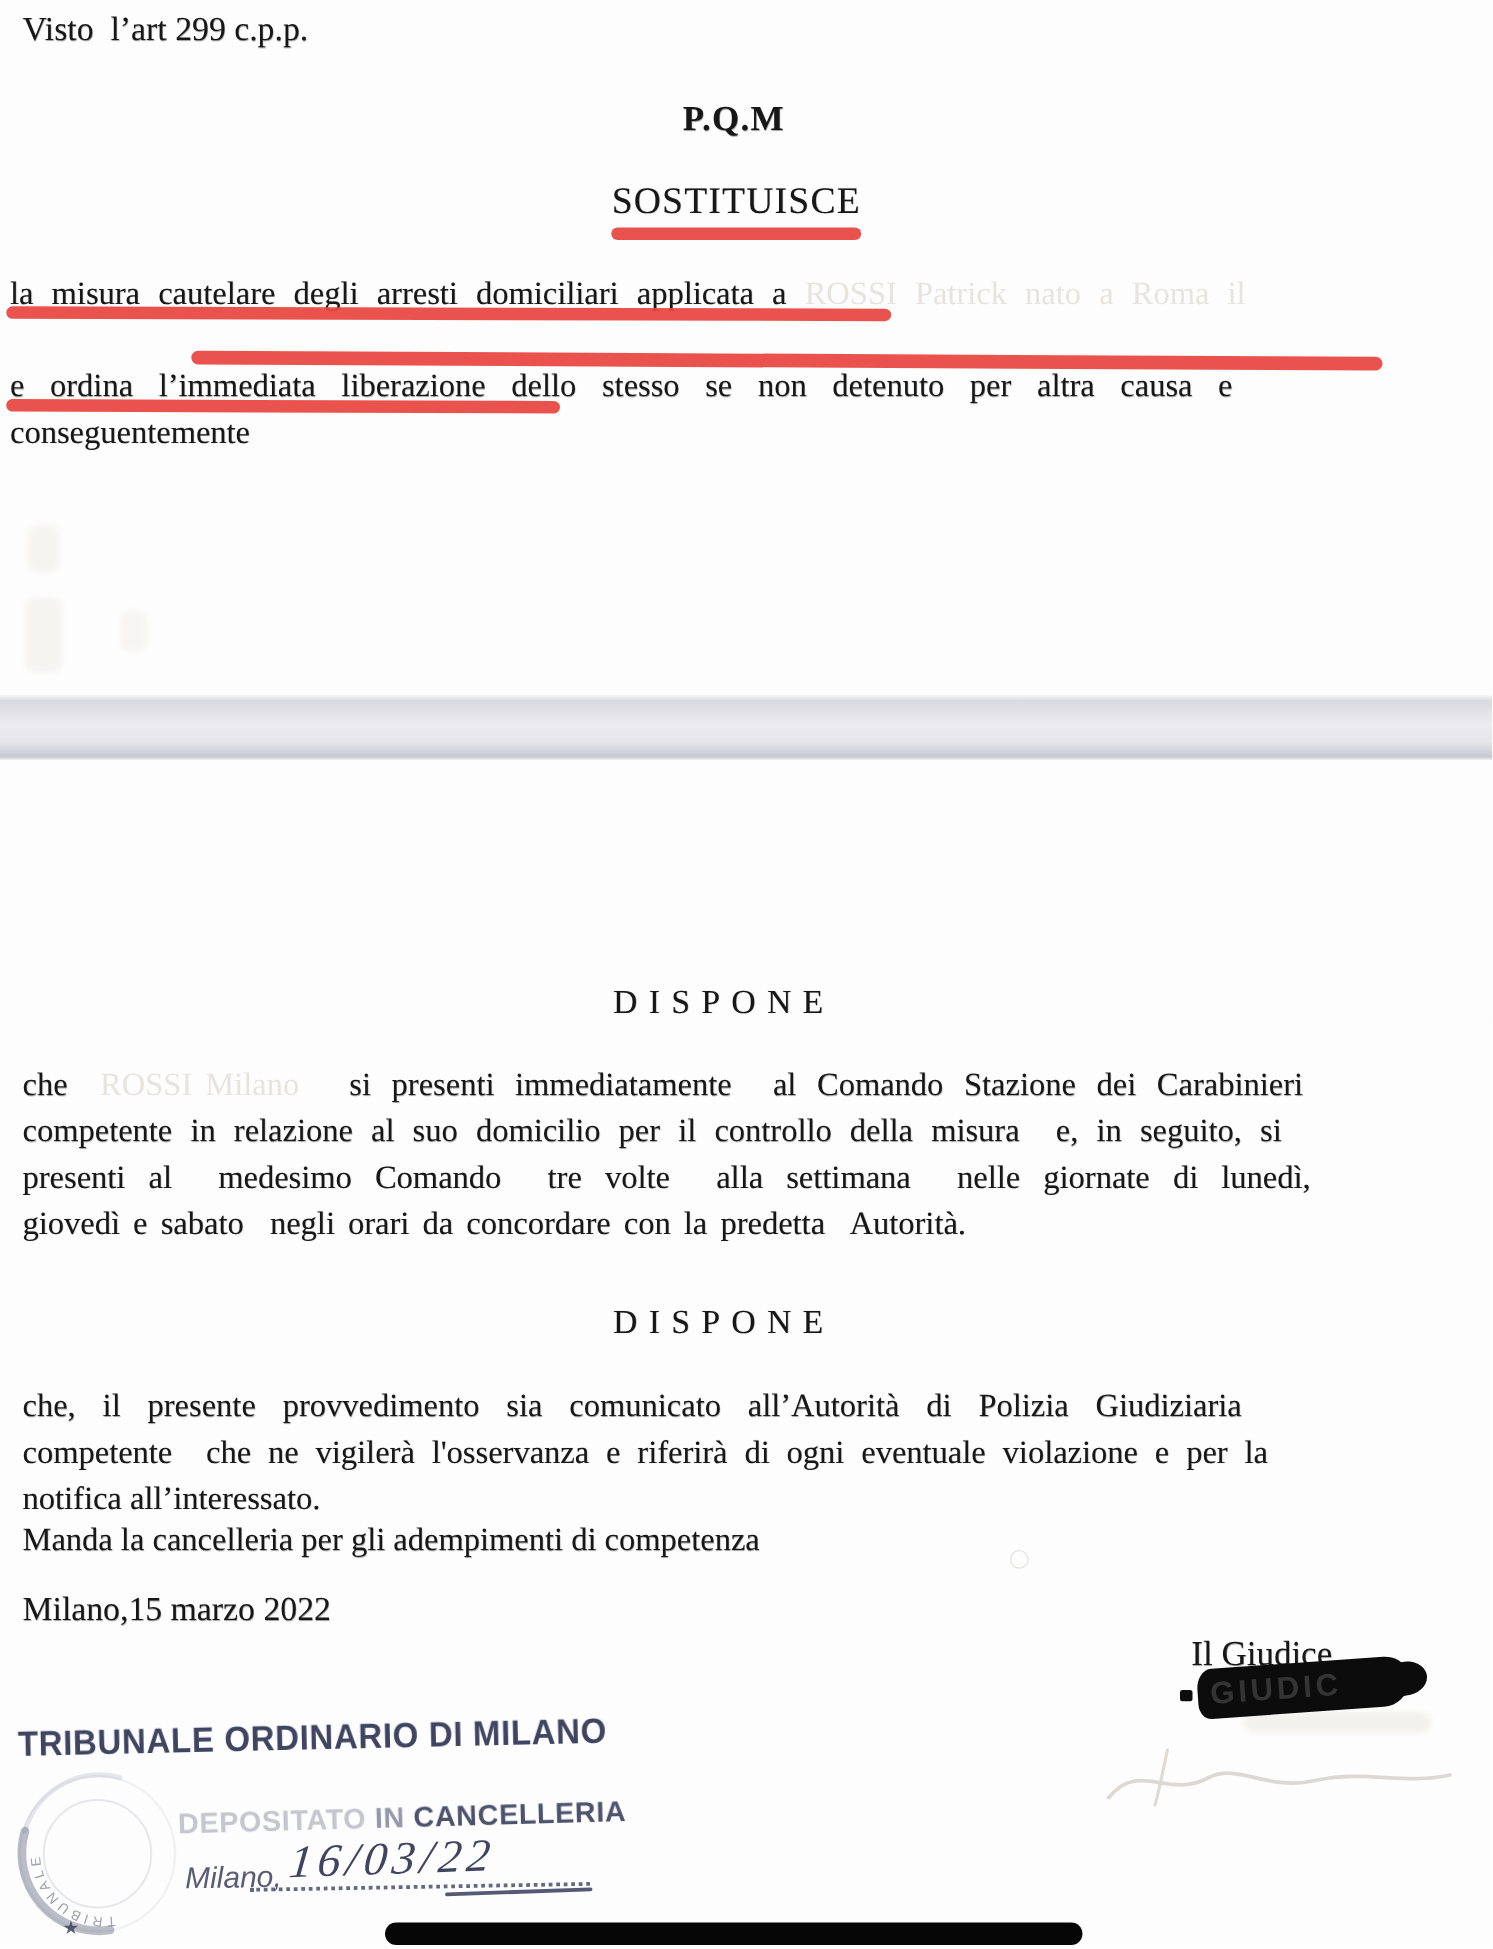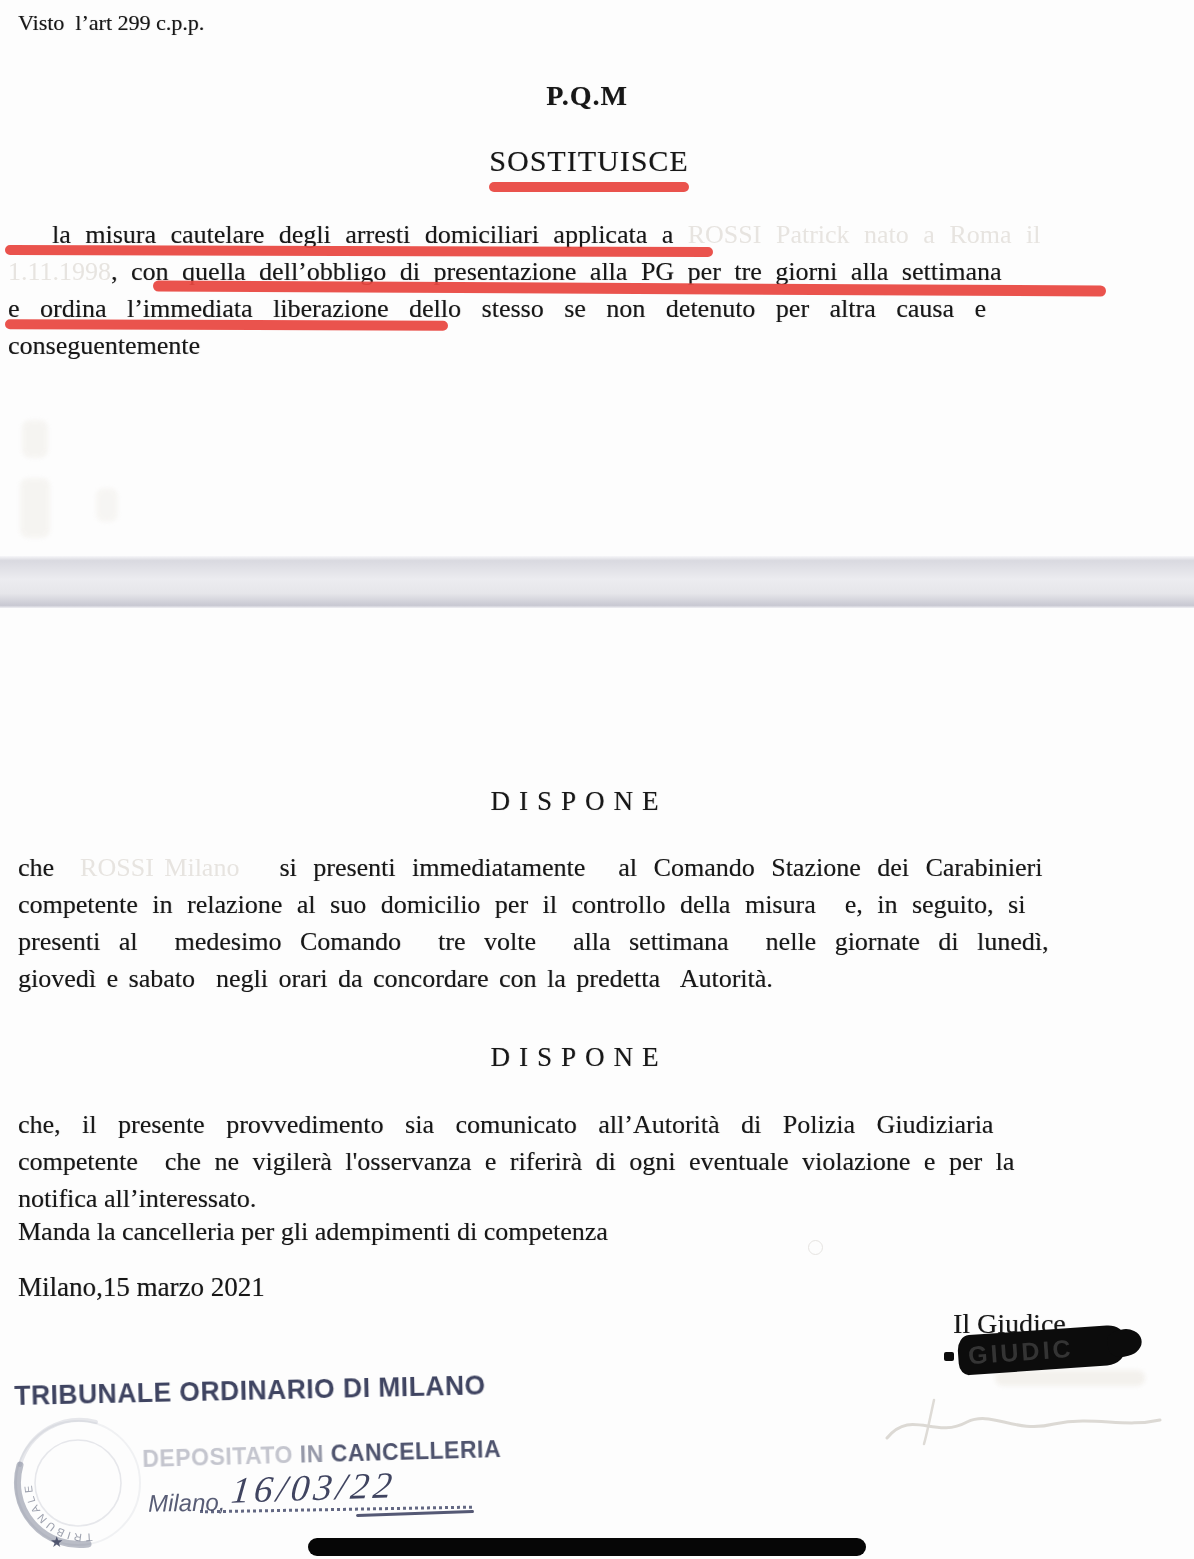--- a/index.html
+++ b/index.html
@@ -5,30 +5,30 @@
   html,body{margin:0;padding:0;background:#ffffff;}
   .page{
     position:relative;width:1194px;height:1559px;background:#fdfdfd;overflow:hidden;
     font-family:"Liberation Serif", serif;color:#161616;
   }
   .abs{position:absolute;}
   .ink{color:#171717;text-shadow:0.4px 0.4px 0.7px rgba(45,45,45,0.45);}
   .faint{color:#e7e4e0;text-shadow:none;}
   .line{white-space:pre;font-size:26px;line-height:30px;}
   .centerband{left:0;width:100%;text-align:center;}
-  .intro{left:18px;top:8px;font-size:22px;text-align:center;}
+  .intro{left:18px;top:8px;font-size:27px;text-align:center;}
   .pqm{top:80px;font-size:28px;font-weight:bold;letter-spacing:1px;transform:translateX(-10px);}
   .sost{top:144px;font-size:30px;letter-spacing:1px;transform:translateX(-8px);}
   .redline{position:absolute;background:#e8463f;border-radius:6px;opacity:0.93;}
   .rl-sost{left:489px;top:182px;width:200px;height:10px;}
   .rl-1{left:5px;top:246px;width:708px;height:10px;transform:rotate(0.15deg);}
   .rl-2{left:153px;top:283px;width:953px;height:11px;transform:rotate(0.3deg);}
   .rl-3{left:5px;top:320px;width:443px;height:10px;transform:rotate(0.2deg);}
   .p1{left:8px;}
-  .p1l1{top:220px;word-spacing:8px;margin-left:44px;}
+  .p1l1{top:220px;word-spacing:8px;}
   .p1l2{top:257px;word-spacing:7px;}
   .p1l3{top:294px;word-spacing:14px;}
   .p1l4{top:331px;text-align:right;}
   .band{left:0;top:556px;width:100%;height:52px;
     background:linear-gradient(180deg,#f7f7f9 0%,#d9d9e0 9%,#ececf0 45%,#e6e6ea 72%,#c8c8d2 95%,#f0f0f3 100%);}
   .dispone{font-size:27px;letter-spacing:9px;transform:translateX(-18px);}
   .d1{top:786px;}
   .d2{top:1042px;}
   .p2{left:18px;}
   .p2l1{top:853px;word-spacing:10px;}
@@ -80,21 +80,20 @@
   <div class="abs intro line ink">Visto  l’art 299 c.p.p.</div>
 
   <div class="abs centerband pqm ink">P.Q.M</div>
 
   <div class="abs centerband sost ink">SOSTITUISCE</div>
   <div class="redline rl-sost"></div>
 
   <div class="abs line p1 p1l1"><span class="ink">la misura cautelare degli arresti domiciliari applicata a</span><span class="faint"> ROSSI Patrick nato a Roma il</span></div>
   <div class="redline rl-1"></div>
 
-  <div class="abs line p1 p1l2"><span class="faint">1.11.1998</span><span class="ink">, con quella dell’obbligo di presentazione alla PG per tre giorni alla settimana</span></div>
   <div class="redline rl-2"></div>
 
   <div class="abs line p1 p1l3 ink">e ordina l’immediata liberazione dello stesso se non detenuto per altra causa e</div>
   <div class="redline rl-3"></div>
 
   <div class="abs line p1 p1l4 ink">conseguentemente</div>
 
   <div class="abs sm2 smudge"></div>
   <div class="abs sm3 smudge"></div>
   <div class="abs sm4 smudge"></div>
@@ -108,21 +107,21 @@
   <div class="abs line p2 p2l2 ink">competente in relazione al suo domicilio per il controllo della misura  e, in seguito, si</div>
   <div class="abs line p2 p2l4 ink">giovedì e sabato  negli orari da concordare con la predetta  Autorità.</div>
 
   <div class="abs centerband dispone d2 ink">DISPONE</div>
 
   <div class="abs line p3 p3l1 ink">che, il presente provvedimento sia comunicato all’Autorità di Polizia Giudiziaria</div>
   <div class="abs line p3 p3l2 ink">competente  che ne vigilerà l'osservanza e riferirà di ogni eventuale violazione e per la</div>
   <div class="abs line p3 p3l3 ink">notifica all’interessato.</div>
   <div class="abs line p3 p3l4 ink">Manda la cancelleria per gli adempimenti di competenza</div>
 
-  <div class="abs dateline ink">Milano,15 marzo 2021</div>
+  <div class="abs dateline ink">Milano,15 marzo 2022</div>
 
   <div class="abs ring"></div>
 
   <div class="abs judge-title ink">Il Giudice</div>
   <div class="abs blob">
       <span class="blob-text">GIUDIC</span>
     </div>
   <div class="abs blob-dot"></div>
   <div class="abs sm1 smudge"></div>
 

